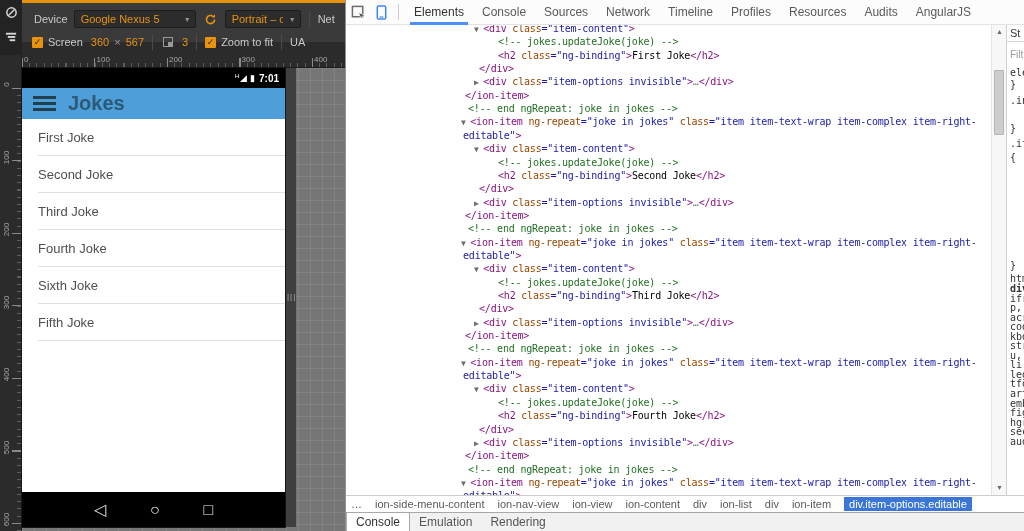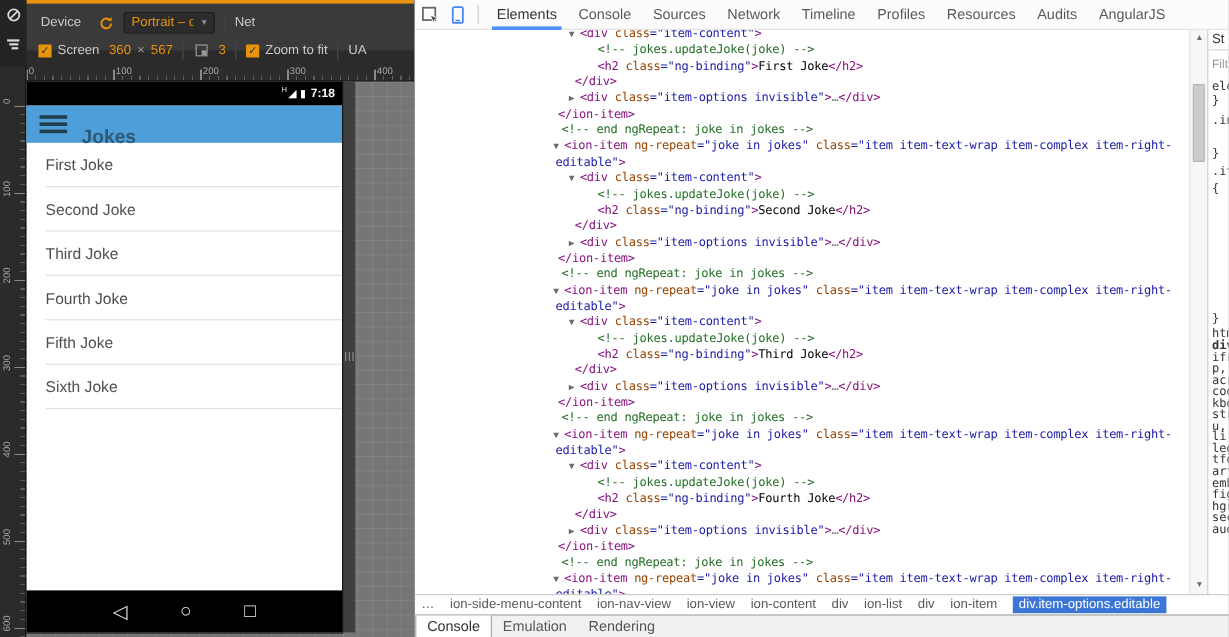--- a/index.html
+++ b/index.html
@@ -50,21 +50,21 @@
   
   .device { position:absolute; left:22px; top:68px; width:263px; height:459px; background:#fff; outline:1px solid #161616; }
   .statusbar { position:absolute; left:0; top:0; width:263px; height:20px; background:#000; color:#fff; display:flex; align-items:center; justify-content:flex-end; padding-right:6px; }
   .sb-net { font-size:6px; margin-right:1px; margin-top:-4px; }
   .sb-signal { font-size:9px; margin-right:3px; }
   .sb-batt { font-size:9px; margin-right:4px; }
   .sb-time { font-size:10px; font-weight:bold; }
   .appheader { position:absolute; left:0; top:20px; width:263px; height:31px; background:var(--header-blue); }
   .hamburger { position:absolute; left:11px; top:8px; width:23px; height:15px; }
   .hamburger span { display:block; width:23px; height:3px; background:var(--ham-color); margin-bottom:3px; }
-  .app-title { position:absolute; left:46px; top:18px; font-size:16px; font-weight:bold; color:var(--title-color); }
+  .app-title { position:absolute; left:46px; top:4px; font-size:20px; font-weight:bold; color:var(--title-color); }
   .joke-list { position:absolute; left:0; top:51px; width:263px; }
   .joke-item { position:relative; height:37px; display:flex; align-items:center; padding-left:16px; font-size:13px; color:#4f4f4f; }
   .joke-item::after { content:""; position:absolute; left:16px; right:0; bottom:0; border-bottom:1px solid #e0e0e0; }
   .navbar { position:absolute; left:0; bottom:-35px; top:424px; width:263px; height:35px; background:#000; display:flex; align-items:center; justify-content:space-around; padding:0 50px; }
   .nav-ic { color:#e6e6e6; font-size:16px; }
 
   
   .devtools { position:absolute; left:345px; top:0; width:548px; height:531px; background:#fff; border-left:1px solid #919191; }
   .dt-tabbar { position:absolute; left:0; top:0; width:679px; height:25px; background:#fcfcfc; border-bottom:1px solid #e3e3e3; display:flex; align-items:center; }
   .dt-ic { margin:0 5px; display:flex; align-items:center; }
@@ -119,20 +119,24 @@
             <rect x="1" y="3" width="11" height="2" fill="#d8d8d8"></rect>
             <rect x="3" y="6.5" width="8" height="2" fill="#d8d8d8"></rect>
             <rect x="5" y="10" width="6" height="2" fill="#d8d8d8"></rect>
           </svg>
       </div>
     </div>
 
     <div class="emu-toolbar">
       <div class="tb-row tb-row1">
         <span class="tb-label">Device</span>
+        <div class="dropdown dd-device">
+          <span style="overflow:hidden;flex:1">Google Nexus 5</span>
+          <span class="dd-arrow">▼</span>
+        </div>
         <span class="refresh-btn">
           <svg width="13" height="13" viewBox="0 0 16 16">
               <path d="M13 8a5 5 0 1 1-1.7-3.7" fill="none" stroke="#e8930c" stroke-width="2"></path>
               <path d="M13.5 1.5v4h-4z" fill="#e8930c"></path>
             </svg>
         </span>
         <div class="dropdown dd-orient">
           <span style="overflow:hidden;flex:1">Portrait – c</span>
           <span class="dd-arrow">▼</span>
         </div>
@@ -176,37 +180,37 @@
 
     <div class="bezel">
       <div class="drag-handle">|||</div>
     </div>
 
     <div class="device">
       <div class="statusbar">
         <span class="sb-net">H</span>
         <span class="sb-signal">◢</span>
         <span class="sb-batt">▮</span>
-        <span class="sb-time">7:18</span>
+        <span class="sb-time">7:01</span>
       </div>
       <div class="appheader">
         <div class="hamburger">
             <span></span>
             <span></span>
             <span></span>
           </div>
         <div class="app-title">Jokes</div>
       </div>
       <div class="joke-list" id="jokeList">
           <div class="joke-item">First Joke</div>
           <div class="joke-item">Second Joke</div>
           <div class="joke-item">Third Joke</div>
           <div class="joke-item">Fourth Joke</div>
+          <div class="joke-item">Sixth Joke</div>
           <div class="joke-item">Fifth Joke</div>
-          <div class="joke-item">Sixth Joke</div>
         </div>
       <div class="navbar">
         <span class="nav-ic">◁</span>
         <span class="nav-ic">○</span>
         <span class="nav-ic">□</span>
       </div>
     </div>
   </div>
 
   <div class="devtools">

